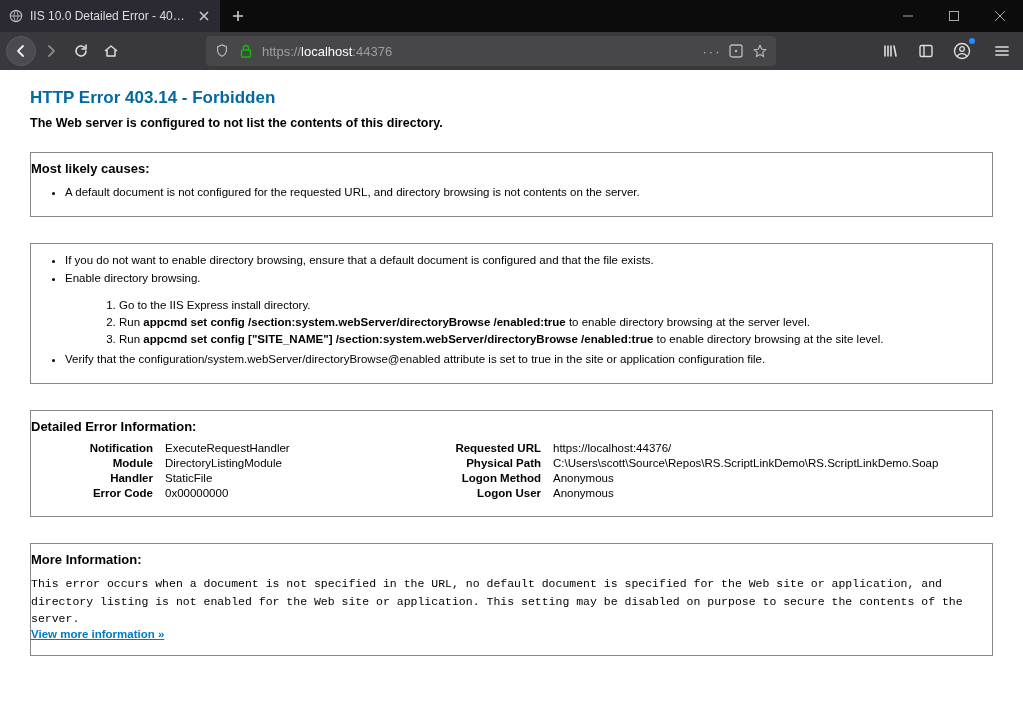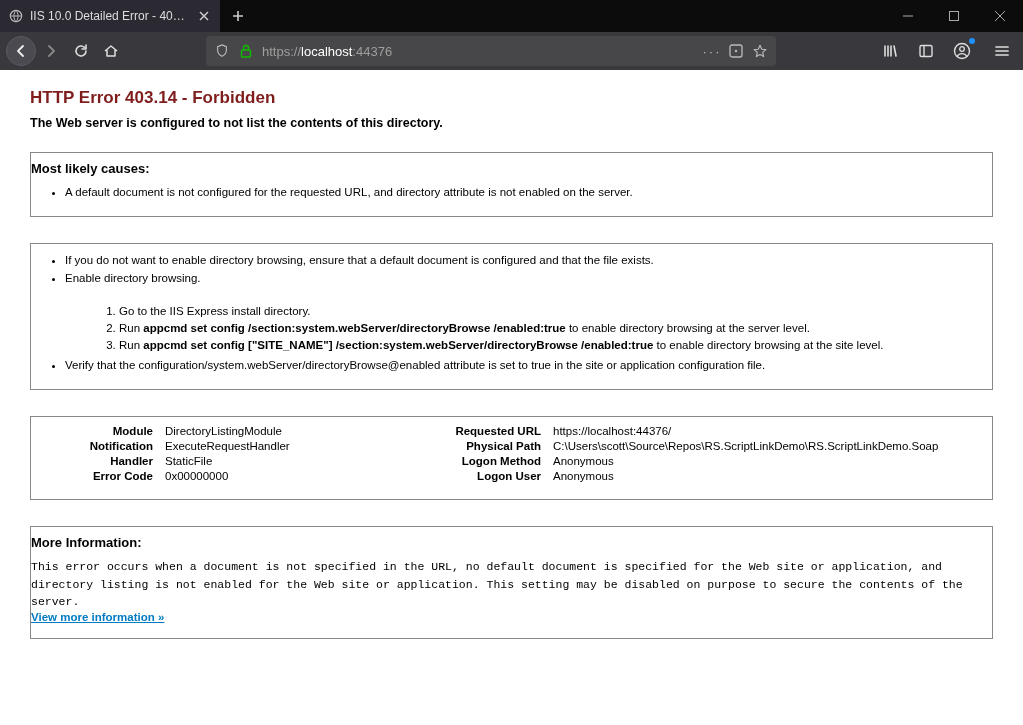--- a/index.html
+++ b/index.html
@@ -16,27 +16,27 @@
   .nav-btn { width:30px; height:30px; display:flex; align-items:center; justify-content:center; color:#ccc; border-radius:4px; }
   .nav-btn.back { background:#4a4a50; border:1px solid #5a5a60; border-radius:50%; width:30px; height:30px; }
   .urlbar { flex:0 0 570px; height:30px; background:#474749; border-radius:4px; display:flex; align-items:center; padding:0 8px; gap:8px; margin-left:80px; color:#ccc; font-size:13px;}
   .urlbar .lock { color:#12bc00; }
   .urlbar .url { flex:1; white-space:nowrap; overflow:hidden; color:#9e9e9e; }
   .urlbar .url b { color:#fff; font-weight:normal; }
   .right-icons { margin-left:auto; display:flex; gap:6px; align-items:center; }
   .icon16 { width:16px; height:16px; display:inline-flex; align-items:center; justify-content:center; }
   
   .page { padding:18px 30px; font-family: "Segoe UI","Verdana",Arial,sans-serif; color:#000; }
-  h1 { color:#7f1d1d; font-size:17px; font-weight:bold; margin-bottom:8px; letter-spacing:0; }
+  h1 { color:#0369a1; font-size:17px; font-weight:bold; margin-bottom:8px; letter-spacing:0; }
   .subhead { font-size:12.5px; font-weight:bold; margin-bottom:22px; }
   fieldset { border:1px solid #888; padding:8px 14px 14px 0; margin-bottom:26px; }
   fieldset h4 { font-size:13px; font-weight:bold; margin:0 0 8px 0; }
   fieldset ul { list-style:disc; margin-left:34px; font-size:11.5px; line-height:1.55; }
   fieldset ol { margin-left:54px; font-size:11.5px; line-height:1.45; }
-  fieldset ul ul, fieldset ul ol { margin-top:16px; margin-bottom:4px; }
+  fieldset ul ul, fieldset ul ol { margin-top:10px; margin-bottom:4px; }
   fieldset .para { font-size:11.5px; line-height:1.5;font-family:Liberation Mono, monospace; }
   .dtbl { display:flex; font-size:11.5px; margin-left:14px; }
   .dcol { }
   .drow { display:flex; margin-bottom:3px; }
   .drow .k { width:120px; text-align:right; font-weight:bold; padding-right:12px; }
   .dcol2 .drow .k { width:128px; }
   a.more { color:#007bc3; font-weight:bold; font-size:11.5px; text-decoration:underline; }
   svg { display:block; }
 </style>
 </head>
@@ -160,49 +160,50 @@
   </div>
 </div>
 
 <div class="page">
   <h1>HTTP Error 403.14 - Forbidden</h1>
   <div class="subhead">The Web server is configured to not list the contents of this directory.</div>
 
   <fieldset>
     <h4>Most likely causes:</h4>
     <ul>
-      <li>A default document is not configured for the requested URL, and directory attribute is not enabled on the server.</li>
+      <li>A default document is not configured for the requested URL, and directory browsing is not contents on the server.</li>
     </ul>
   </fieldset>
 
   <fieldset>
     <ul>
       <li>If you do not want to enable directory browsing, ensure that a default document is configured and that the file exists.</li>
       <li>
         <span>Enable directory browsing.</span>
         <ol>
           <li>Go to the IIS Express install directory.</li>
           <li><span>Run </span><b>appcmd set config /section:system.webServer/directoryBrowse /enabled:true</b><span> to enable directory browsing at the server level.</span></li>
           <li><span>Run </span><b>appcmd set config ["SITE_NAME"] /section:system.webServer/directoryBrowse /enabled:true</b><span> to enable directory browsing at the site level.</span></li>
         </ol>
       </li>
       <li>Verify that the configuration/system.webServer/directoryBrowse@enabled attribute is set to true in the site or application configuration file.</li>
     </ul>
   </fieldset>
 
   <fieldset>
+    <h4>Detailed Error Information:</h4>
     <div class="dtbl">
       <div class="dcol" style="width:380px;">
         <div class="drow">
+            <div class="k">Notification</div>
+            <div>ExecuteRequestHandler</div>
+          </div>
+        <div class="drow">
             <div class="k">Module</div>
             <div>DirectoryListingModule</div>
-          </div>
-        <div class="drow">
-            <div class="k">Notification</div>
-            <div>ExecuteRequestHandler</div>
           </div>
         <div class="drow">
             <div class="k">Handler</div>
             <div>StaticFile</div>
           </div>
         <div class="drow">
             <div class="k">Error Code</div>
             <div>0x00000000</div>
           </div>
       </div>

